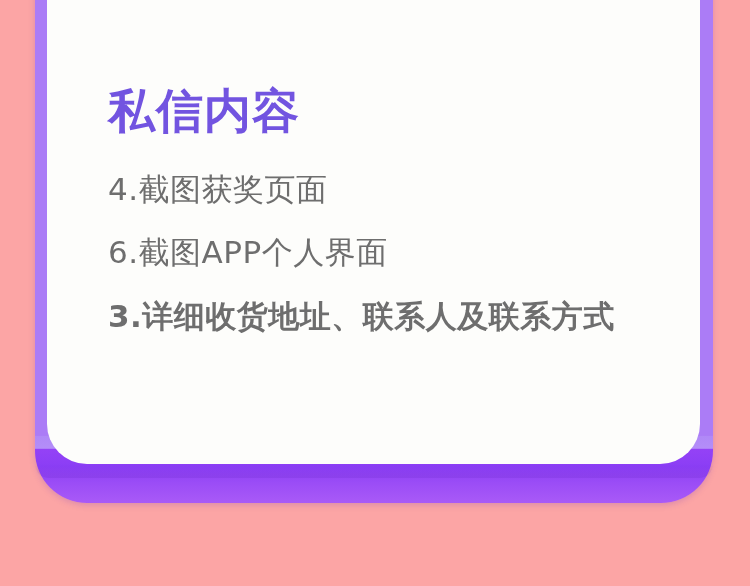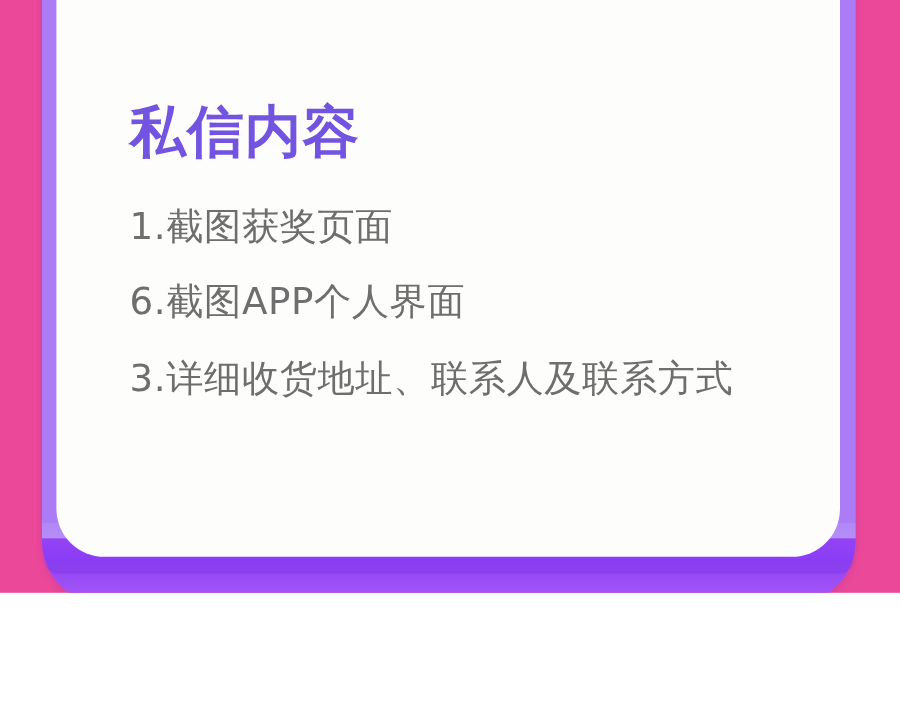--- a/index.html
+++ b/index.html
@@ -10,22 +10,22 @@
   body {
     width: 750px;
     height: 586px;
     overflow: hidden;
     font-family: "DejaVu Sans", "Liberation Sans", sans-serif;
   }
 
   .screen {
     position: relative;
     width: 750px;
-    height: 494px;
-    background: #ec4899;
+    height: 586px;
+    background: #fca5a5;
     overflow: hidden;
   }
 
   
   
   .card-frame {
     position: absolute;
     left: 35px;
     top: -60px;                 
     width: 678px;               
@@ -102,38 +102,39 @@
     font-weight: 400;
     line-height: 1.12;
     letter-spacing: 0.5px;
     color: #6E6E6E;
     white-space: nowrap;
     margin-bottom: 29px;
   }
 
   .item-list li:last-child {
     margin-bottom: 0;
+    font-weight: bold;
   }
 </style>
 </head>
 <body>
 
 <div class="screen">
 
   <div class="card-frame">
     <div class="frame-lip"></div>
   </div>
 
   <div class="card-panel">
     <div class="panel-inner">
 
       <h1 class="panel-title">私信内容</h1>
 
       <ul class="item-list">
-        <li>1.截图获奖页面</li>
+        <li>4.截图获奖页面</li>
         <li>6.截图APP个人界面</li>
         <li>3.详细收货地址、联系人及联系方式</li>
       </ul>
 
     </div>
   </div>
 
 </div>
 
 </body></html>

